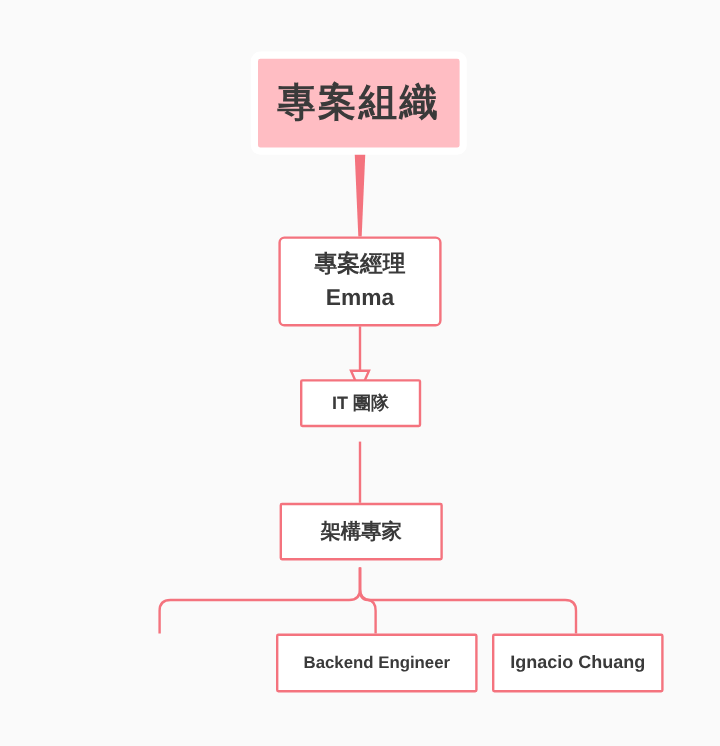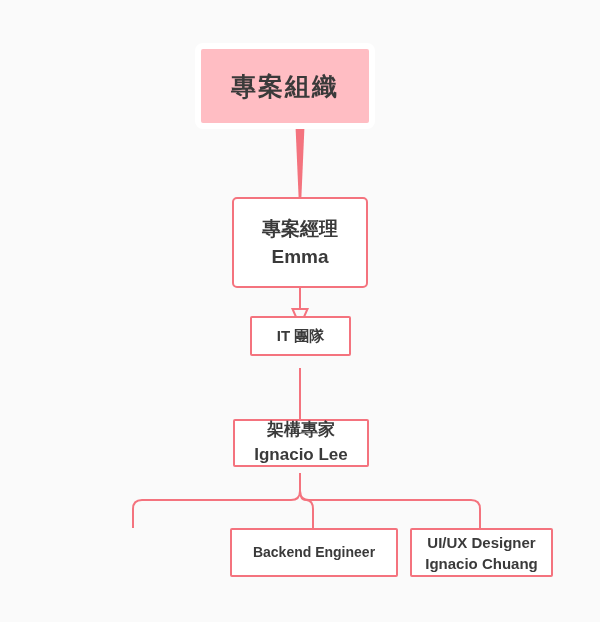--- a/index.html
+++ b/index.html
@@ -21,27 +21,27 @@
     text-align:center;
     font-weight:bold;
     color:var(--text,#3a3a3a);
     box-sizing:border-box;
     background:#ffffff;
     border:2px solid var(--stroke,#f4737e);
   }
   .node span{display:block;}
 
   .node-root{
-    left:195px;top:43px;width:180px;height:86px;
+    left:209px;top:43px;width:180px;height:86px;
     background:var(--node-fill-pink,#ffbdc3);
     border:6px solid #ffffff;
     border-radius:8px;
-    font-size:25px;letter-spacing:2px;font-family:Liberation Serif, serif;
+    font-size:32px;letter-spacing:2px;font-family:Liberation Serif, serif;
   }
-  .node-pm{left:232px;top:197px;width:136px;height:91px;border-radius:5px;font-size:19px;line-height:1.45;}
+  .node-pm{left:232px;top:197px;width:136px;height:75px;border-radius:5px;font-size:19px;line-height:1.45;}
   .node-it{left:250px;top:316px;width:101px;height:40px;border-radius:2px;font-size:15px;}
   .node-architect{left:233px;top:419px;width:136px;height:48px;border-radius:2px;font-size:17px;line-height:1.45;}
   .node-frontend{left:47px;top:528px;width:175px;height:49px;border-radius:2px;font-size:15px;line-height:1.4;}
   .node-backend{left:230px;top:528px;width:168px;height:49px;border-radius:2px;font-size:14px;line-height:1.4;}
   .node-uiux{left:410px;top:528px;width:143px;height:49px;border-radius:2px;font-size:15px;line-height:1.4;}
 </style>
 </head>
 <body>
 
 <div class="canvas">
@@ -70,26 +70,24 @@
     <span>專案經理</span>
     <span>Emma</span>
   </div>
 
   <div class="node node-it">
     <span>IT 團隊</span>
   </div>
 
   <div class="node node-architect">
     <span>架構專家</span>
-    <span>Ignacio Lee</span>
   </div>
 
 
   <div class="node node-backend">
     <span>Backend Engineer</span>
   </div>
 
   <div class="node node-uiux">
-    <span>UI/UX Designer</span>
     <span>Ignacio Chuang</span>
   </div>
 
 </div>
 
 </body></html>

